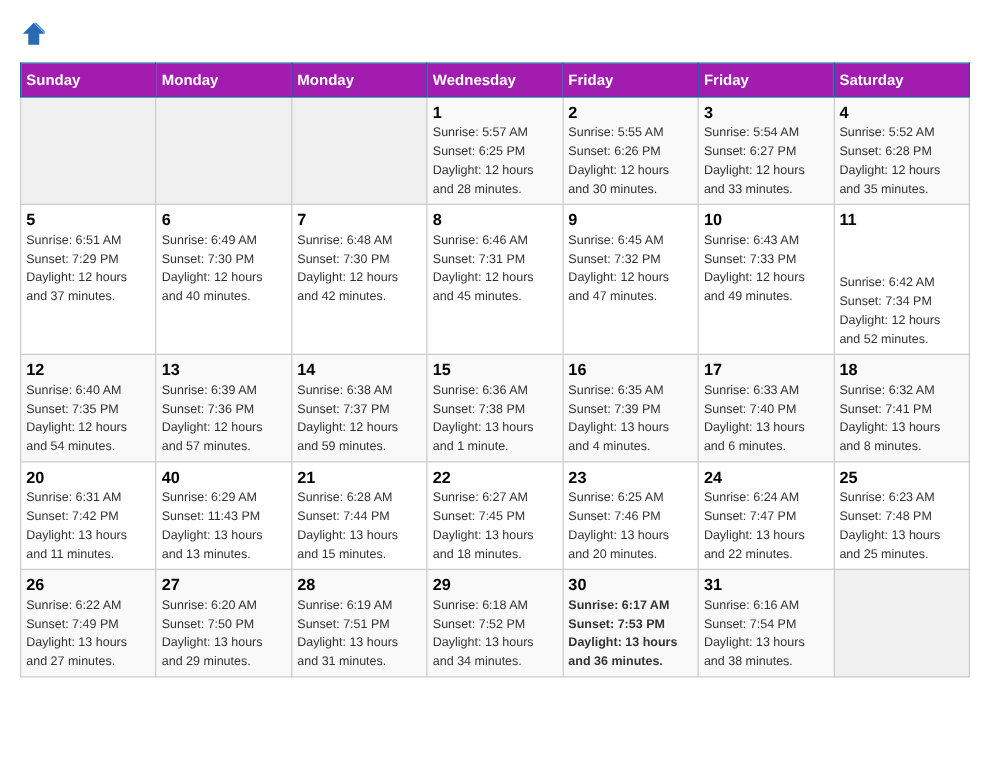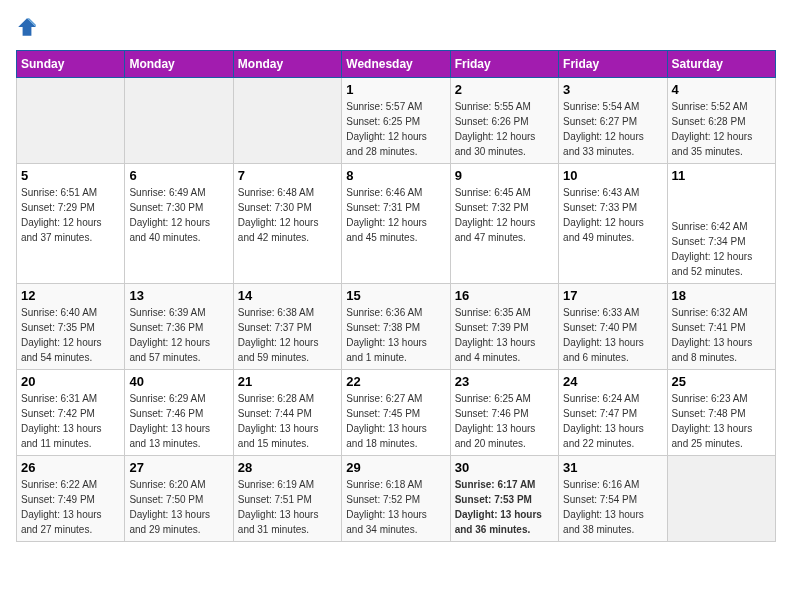--- a/index.html
+++ b/index.html
@@ -260,21 +260,21 @@
         <td>
           <span class="day-number">20</span>
           <div class="day-info" style="white-space: pre-line;">Sunrise: 6:31 AM
 Sunset: 7:42 PM
 Daylight: 13 hours
 and 11 minutes.</div>
         </td>
         <td>
           <span class="day-number">40</span>
           <div class="day-info" style="white-space: pre-line;">Sunrise: 6:29 AM
-Sunset: 7:46 PM
+Sunset: 11:43 PM
 Daylight: 13 hours
 and 13 minutes.</div>
         </td>
         <td>
           <span class="day-number">21</span>
           <div class="day-info" style="white-space: pre-line;">Sunrise: 6:28 AM
 Sunset: 7:44 PM
 Daylight: 13 hours
 and 15 minutes.</div>
         </td>

